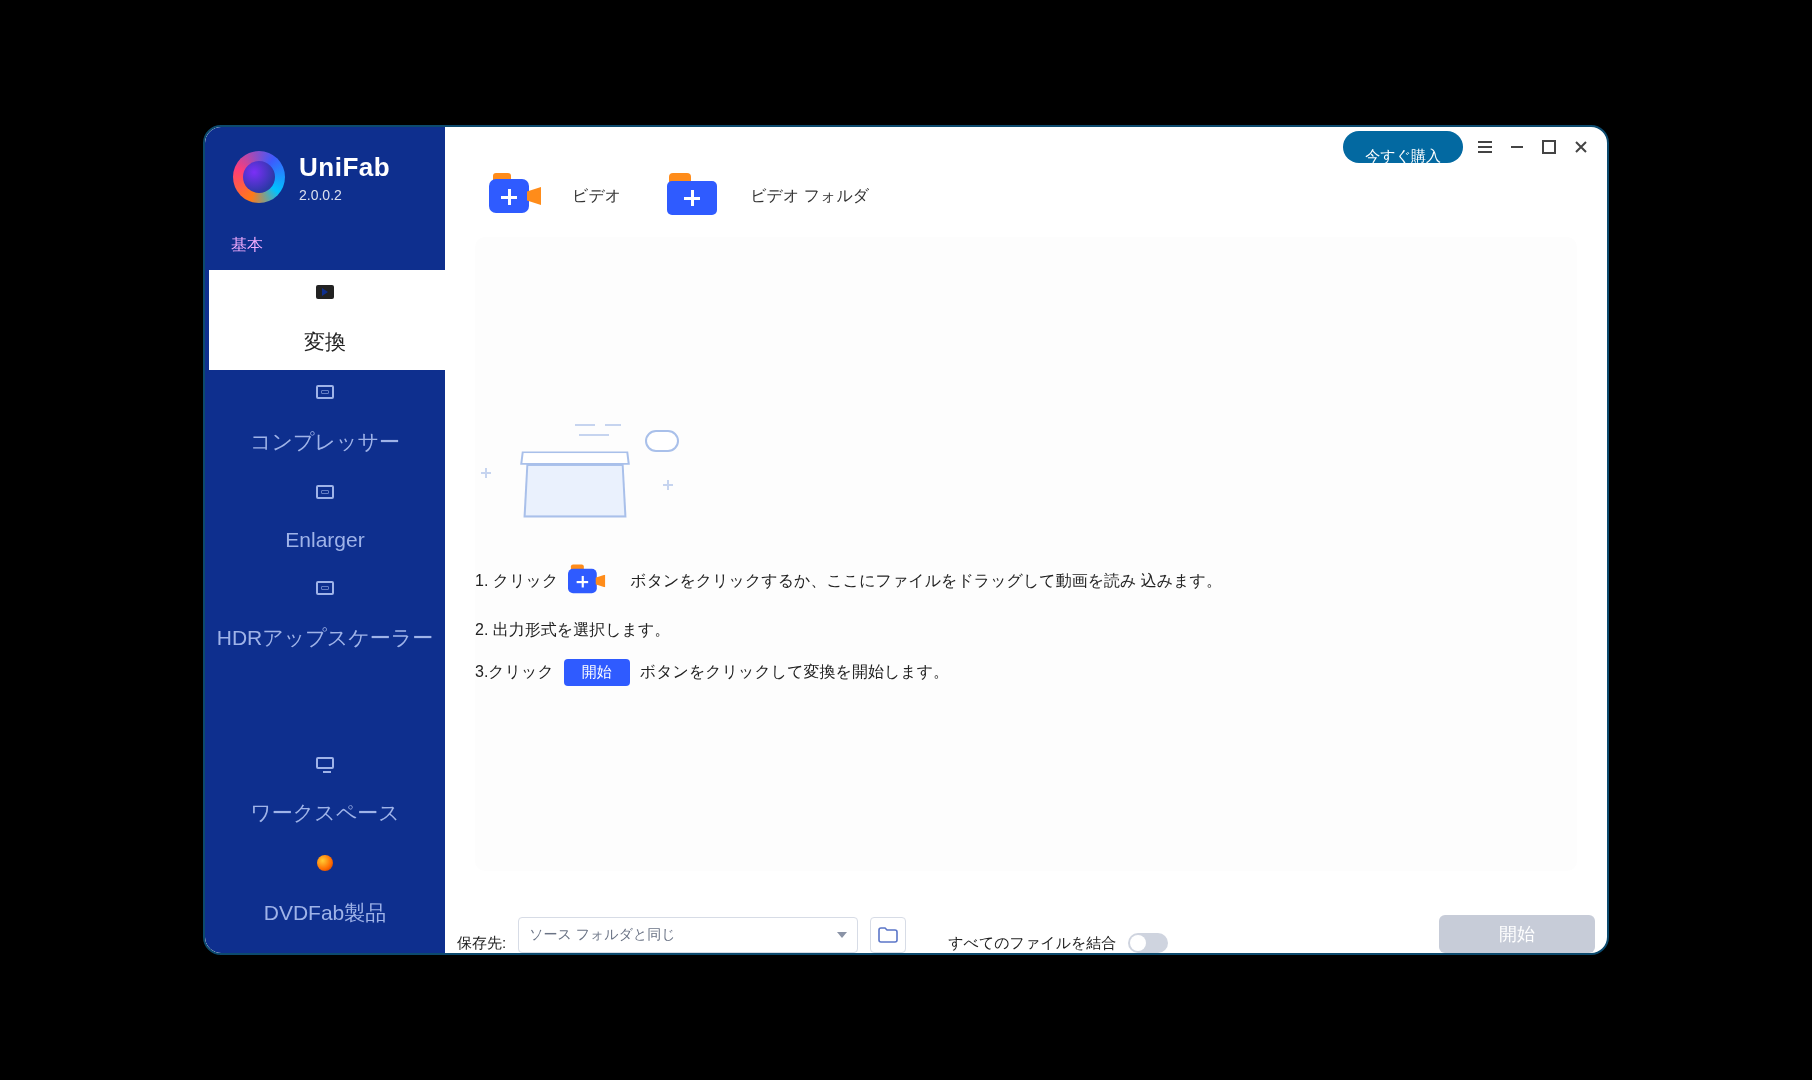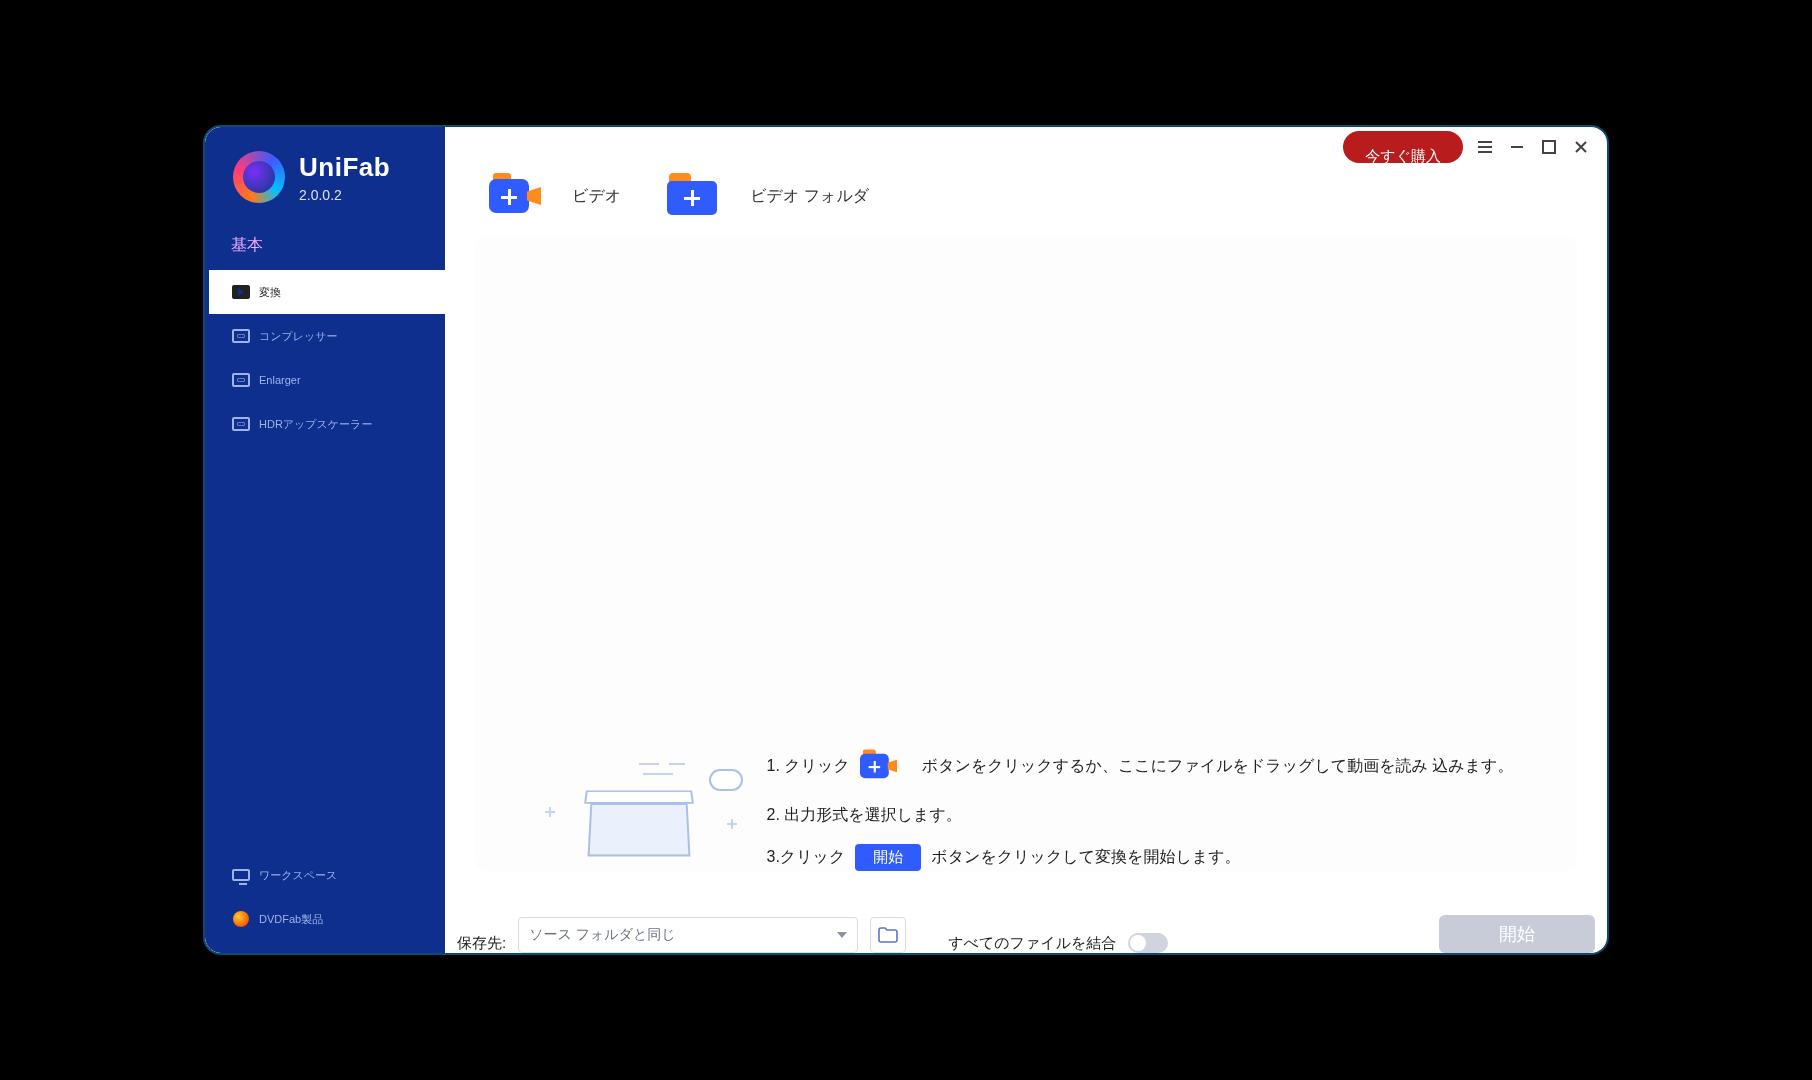--- a/index.html
+++ b/index.html
@@ -31,22 +31,22 @@
   content: ""; position: absolute; inset: 10px; border-radius: 50%;
   background: radial-gradient(circle at 35% 35%, #7b2ff7, #2c38a7 70%);
 }
 .brand-text { display: flex; flex-direction: column; }
 .brand-name { font-size: 26px; font-weight: 600; letter-spacing: .5px; }
 .brand-ver  { font-size: 14px; opacity: .85; margin-top: 4px; }
 
 .section-label { font-size: 16px; font-weight: 400; padding: 14px 26px; color: #f0abfc; }
 
 .nav-item {
-  display: flex; align-items: center; gap: 8px;
-  padding: 14px 26px; font-size: 11px; color: #9fb3e8; cursor: pointer;
+  display: flex; align-items: center; gap: 28px;
+  padding: 14px 26px; font-size: 21px; color: #9fb3e8; cursor: pointer; flex-direction: column;
 }
 .nav-item .ico { width: 20px; height: 16px; flex: none; display: flex; align-items: center; justify-content: center; }
 .nav-item.active {
   background: #fff; color: #222; position: relative;
   margin-left: 4px; padding-left: 22px;
 }
 .nav-item.active::before {
   content: ""; position: absolute; left: -4px; top: 6px; bottom: 6px; width: 4px;
   background: #0e2f8e;
 }
@@ -65,21 +65,21 @@
 .ico-dot { width: 16px; height: 16px; border-radius: 50%; background: radial-gradient(circle at 35% 35%, #ffcc33, #ff6b00 60%, #b03000); }
 
 
 .main { flex: 1; display: flex; flex-direction: column; position: relative; }
 
 .titlebar {
   height: 40px; display: flex; align-items: center; justify-content: flex-end;
   gap: 12px; padding: 0 16px;
 }
 .buy-btn {
-  background: #b91c1c; color: #fff; border: none; border-radius: 18px;
+  background: #0369a1; color: #fff; border: none; border-radius: 18px;
   height: 32px; padding: 16px 22px; font-size: 15px; cursor: pointer;
 }
 .win-icon { width: 20px; height: 20px; display: flex; align-items: center; justify-content: center; color: #444; cursor: pointer; }
 .win-icon svg { width: 18px; height: 18px; }
 
 
 .source-row { display: flex; gap: 46px; padding: 8px 44px 20px; align-items: center; }
 .src-btn { display: flex; align-items: center; gap: 31px; cursor: pointer; }
 .src-icon { position: relative; width: 52px; height: 42px; }
 .cam-body {
@@ -115,21 +115,21 @@
 .folder-plus::before, .folder-plus::after { content: ""; position: absolute; background: #fff; }
 .folder-plus::before { left: 7px; top: 0; width: 3px; height: 16px; }
 .folder-plus::after  { left: 0; top: 7px; width: 16px; height: 3px; }
 
 .src-label { font-size: 16px; color: #333; }
 
 
 .panel {
   margin: 0 30px 18px 30px; flex: 1;
   background: #fdfdfd; border-radius: 10px;
-  display: flex; align-items: flex-end; justify-content: center;
+  display: flex; flex-direction: column; align-items: flex-start; justify-content: center;
   gap: 28px;
 }
 .illus { width: 200px; height: 110px; position: relative; }
 .illus .box3d {
   position: absolute; left: 50px; top: 40px; width: 100px; height: 56px;
   border: 2px solid #a9c0ea; background: #eaf1fd;
   transform: perspective(300px) rotateX(18deg);
 }
 .illus .lid {
   position: absolute; left: 46px; top: 28px; width: 108px; height: 16px;

